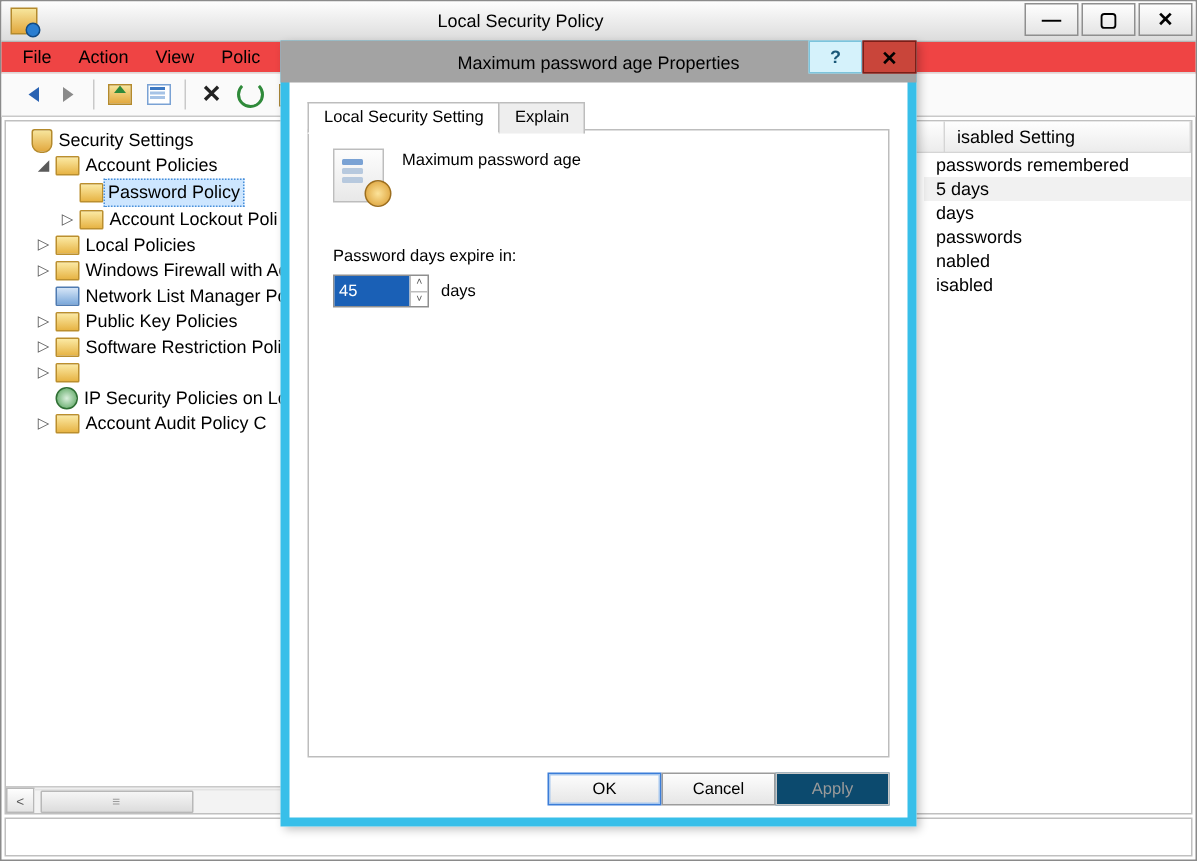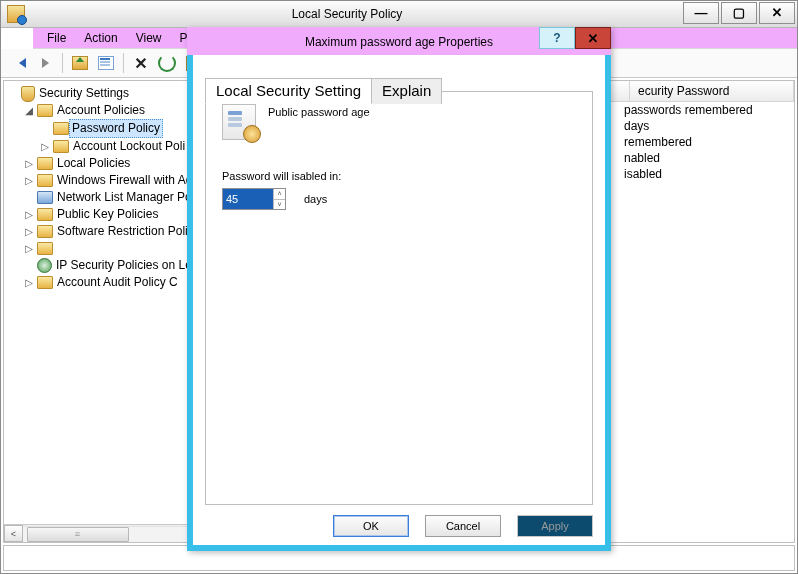--- a/index.html
+++ b/index.html
@@ -64,27 +64,26 @@
     background: linear-gradient(#fefefe,#e4e4e4);
     display:flex;align-items:center;justify-content:center;
     font-weight:bold;
     font-family: Arial, sans-serif;
     margin-right:2px;
   }
   .winbtns .wb span{font-size:13px; line-height:0;}
 
   .menubar {
     height:20px;
-    background:#f0abfc;
+    background:#ef4444;
     border-bottom:1px solid #d8d8d8;
     display:flex;
     align-items:center;
     padding-left:6px;
     gap:2px;
-    margin-left:32px;
   }
   .menubar .mi {
     padding:2px 8px;
   }
 
   .toolbar {
     height:28px;
     border-bottom:1px solid #c9c9c9;
     display:flex;
     align-items:center;
@@ -174,21 +173,21 @@
     position:absolute;
     left:186px; top:26px;
     width:424px; height:524px;
     border:6px solid #38bfe9;
     box-sizing:border-box;
     background:#fff;
     box-shadow:2px 2px 6px rgba(0,0,0,.25);
     display:flex; flex-direction:column;
   }
   .dialog .dlg-title{
-    height:26px;background:#f0abfc;margin:-6px -6px 0 -6px;
+    height:26px;background:#a3a3a3;margin:-6px -6px 0 -6px;
     display:flex;align-items:center;justify-content:center;
     color:#000;font-size:12px;position:relative;
     padding-top: 2px;
   }
   .dlg-title .dlg-btns{
     position:absolute; right:0; top:0; display:flex;
   }
   .dlg-title .db{
     width:34px;height:20px;display:flex;align-items:center;justify-content:center;
     font-family:Arial,sans-serif;
@@ -201,22 +200,22 @@
     padding:10px 12px 8px 12px;
     display:flex;flex-direction:column;
     font-size:11px;
   }
   .tabs{display:flex;position:relative;}
   .tabs .tab{
     padding:3px 10px 4px 10px;
     border:1px solid #bdbdbd;
     border-bottom:none;
     background:#eee;margin-right:-1px;
-    position:relative; top:13px;
-    font-size:15px;
+    position:relative; top:3px;
+    font-size:11px;
   }
   .tabs .tab.active{
     background:#fff;z-index:2;border-bottom:1px solid #fff;
   }
   .tab-panel{
     border:1px solid #bdbdbd;flex:1;padding:12px 16px;
   }
   .prop-head{display:flex;gap:12px;align-items:flex-start;margin-bottom:30px;}
   .prop-icon{
     width:32px;height:34px;position:relative;flex:none;
@@ -228,36 +227,36 @@
     position:absolute;right:-6px;bottom:-4px;width:16px;height:16px;border-radius:50%;
     background:radial-gradient(#fce39a,#d99a2e);border:1px solid #9c6e1e;
   }
   .prop-icon::before{
     content:"";
     position:absolute;left:5px;top:6px;width:14px;height:4px;background:#7aa2d4;border-radius:1px;
     box-shadow:0 6px 0 #b7c9de, 0 12px 0 #b7c9de;
   }
   
   .numfield{
-    display:flex;align-items:center;gap:18px;margin-top:6px;
+    display:flex;align-items:center;gap:8px;margin-top:6px;
   }
   .spinner{
     display:flex;height:20px;border:1px solid #8f8f8f;width:62px;
   }
   .spinner input{
     border:none;width:44px;padding:0 3px;font-size:11px;outline:none;
     background:#1a60b6;color:#fff;
   }
   .spinner input::selection{background:#1a60b6;color:#fff;}
   .spinner .spins{display:flex;flex-direction:column;width:16px;border-left:1px solid #bdbdbd;}
   .spinner .sp{flex:1;display:flex;align-items:center;justify-content:center;font-size:7px;color:#555;border-bottom:1px solid #bdbdbd;cursor:pointer;}
   .spinner .sp:last-child{border-bottom:none;}
 
   .dlg-buttons{
-    display:flex;justify-content:flex-end;gap:16px;padding-top:10px;
+    display:flex;justify-content:flex-end;gap:0;padding-top:10px;
   }
   .dlg-buttons button{
     width:76px;height:22px;
     border:1px solid #9c9c9c;background:linear-gradient(#fdfdfd,#e6e6e6);
     font-size:11px;font-family:inherit;
   }
   .dlg-buttons button.default{border:1px solid #3b7dd8;box-shadow:inset 0 0 0 1px #a7c7ee;}
   .dlg-buttons button:disabled{color:#9a9a9a;background:#0c4a6e;border-color:#c7c7c7;}
 
 </style>
@@ -418,31 +417,34 @@
         <div class="track">
             <div class="thumb">≡</div>
           </div>
         <div class="sb-btn">&gt;</div>
       </div>
     </div>
 
     <div class="pane detail-pane">
       <div class="detail-columns">
         <div class="col-h" style="width:380px">&nbsp;</div>
-        <div class="col-h" style="flex:1">ecurity Password</div>
+        <div class="col-h" style="flex:1">isabled Setting</div>
       </div>
       <div class="detail-rows" style="padding-left:383px">
         <div class="drow">
             <span> passwords remembered</span>
           </div>
+        <div class="drow sel">
+            <span>5 days</span>
+          </div>
         <div class="drow">
             <span> days</span>
           </div>
         <div class="drow">
-            <span> remembered</span>
+            <span> passwords</span>
           </div>
         <div class="drow">
             <span>nabled</span>
           </div>
         <div class="drow">
             <span>isabled</span>
           </div>
       </div>
     </div>
   </div>
@@ -458,23 +460,23 @@
       </div>
     </div>
     <div class="dlg-body">
       <div class="tabs">
         <div class="tab active">Local Security Setting</div>
         <div class="tab">Explain</div>
       </div>
       <div class="tab-panel">
         <div class="prop-head">
           <div class="prop-icon"></div>
-          <div style="padding-top:2px">Public password age</div>
+          <div style="padding-top:2px">Maximum password age</div>
         </div>
-        <div>Password will isabled in:</div>
+        <div>Password days expire in:</div>
         <div class="numfield">
           <div class="spinner">
             <input type="text" value="45" style="">
             <div class="spins">
               <div class="sp">˄</div>
               <div class="sp">˅</div>
             </div>
           </div>
           <span>days</span>
         </div>

